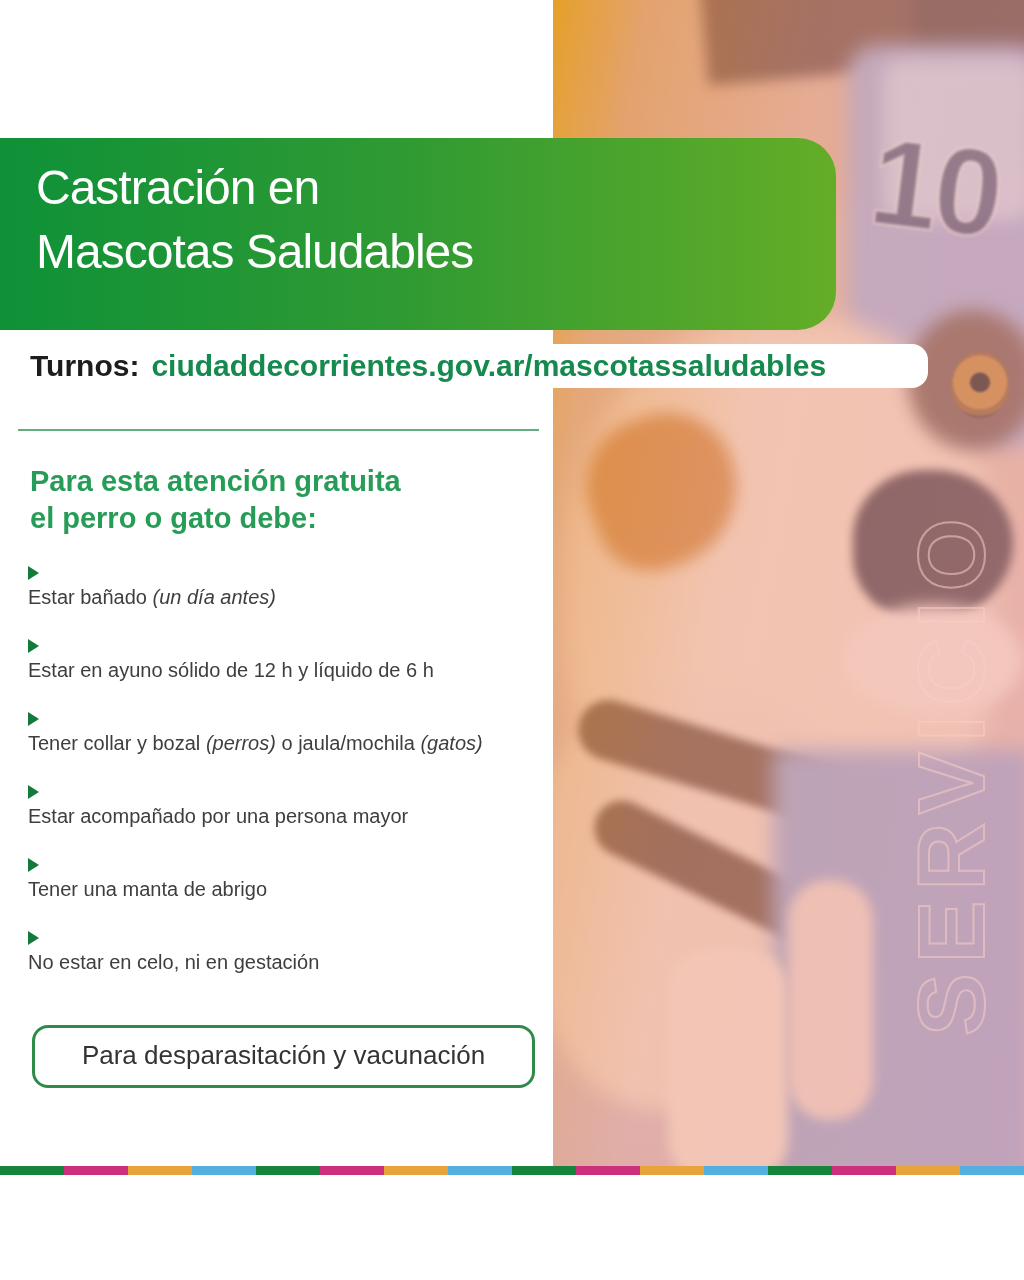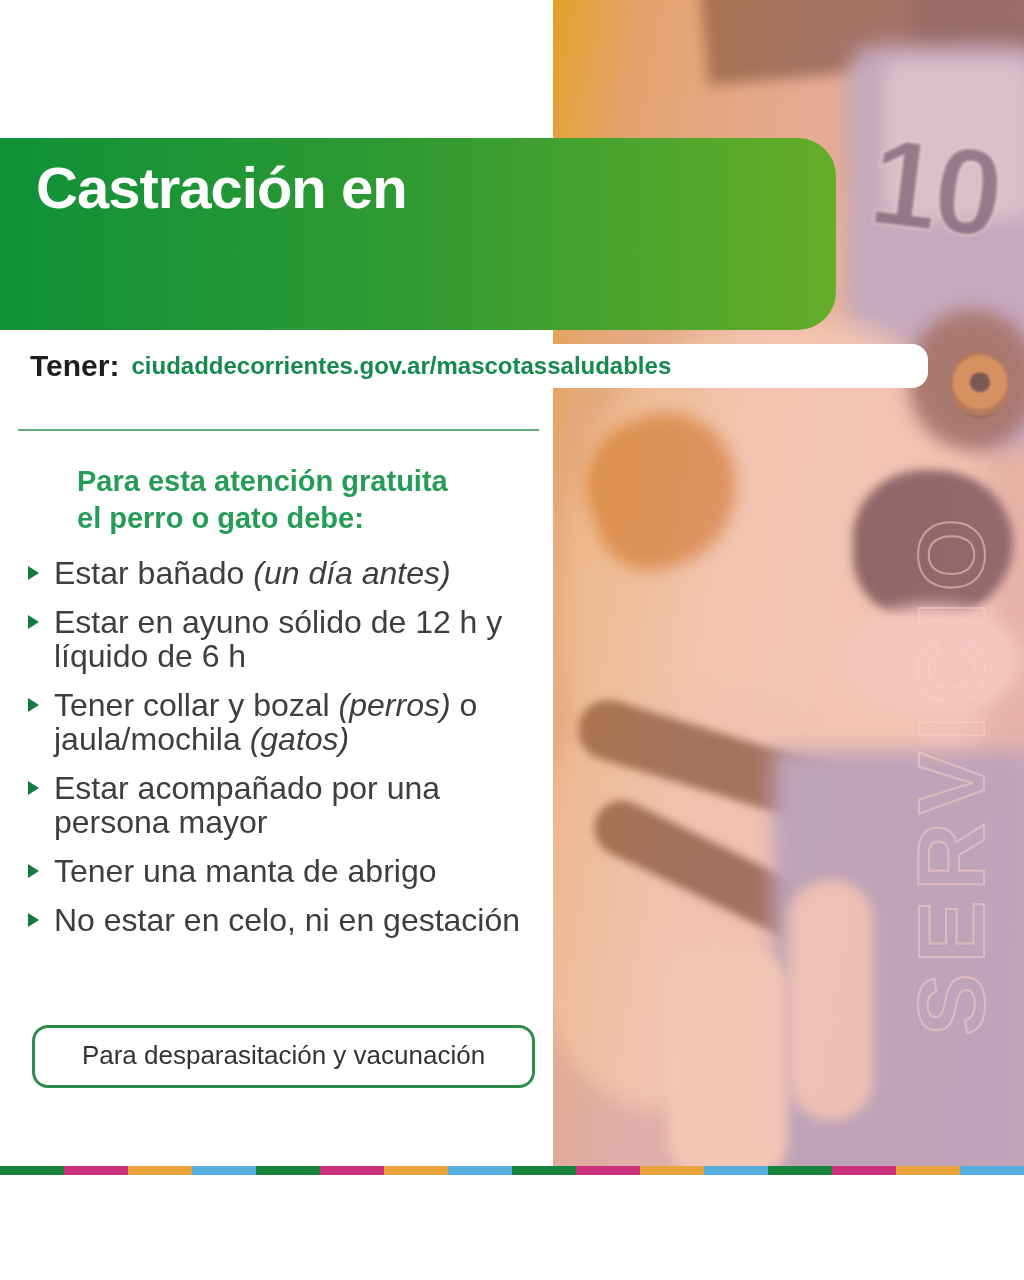--- a/index.html
+++ b/index.html
@@ -37,34 +37,34 @@
                  font-size:94px; font-weight:700; letter-spacing:10px;
                  color:transparent; -webkit-text-stroke:2px rgba(255,236,228,0.55); }
   .photo-overlay { position:absolute; inset:0;
                  background:linear-gradient(100deg, rgba(231,157,24,0.88) 0%, rgba(234,152,78,0.52) 14%,
                             rgba(242,168,148,0.42) 40%, rgba(242,166,168,0.46) 100%); }
 
   
   .banner { position:absolute; left:0; top:138px; width:836px; height:192px; z-index:3;
             background:linear-gradient(90deg,#0f9138 0%, #2f9a33 48%, #64ad27 100%);
             border-radius:0 38px 38px 0; padding:18px 0 0 36px; }
-  .banner .t-line { color:#ffffff; font-size:58px; font-weight:700; line-height:64px; letter-spacing:-1px; }
+  .banner .t-line { color:#ffffff; font-size:48px; font-weight:400; line-height:64px; letter-spacing:-1px; }
 
   
   .turnos { position:absolute; left:0; top:344px; width:928px; height:44px; z-index:3;
             background:#ffffff; border-radius:0 16px 16px 0; display:flex; align-items:center; padding-left:30px; }
   .turnos .label { font-size:30px; font-weight:700; color:#1d1d1b; margin-right:12px; }
-  .turnos .url   { font-size:24px; font-weight:700; color:#168a4e; }
+  .turnos .url   { font-size:30px; font-weight:700; color:#168a4e; }
 
   .divider { position:absolute; left:18px; top:429px; width:521px; height:2px; background:#63ad7d; z-index:3; }
 
   
-  .intro { position:absolute; left:30px; top:463px; z-index:3; color:#279c57; font-size:29px; font-weight:600; line-height:37px;margin-left:47px; }
+  .intro { position:absolute; left:30px; top:463px; z-index:3; color:#279c57; font-size:29px; font-weight:600; line-height:37px; }
   .reqs  { position:absolute; left:28px; top:556px; width:508px; z-index:3; list-style:none; }
-  .reqs li { display:flex; align-items:flex-start; margin-bottom:15px; font-size:32px; line-height:34px; color:#3e3e3e; }
+  .reqs li { display:flex; align-items:flex-start; margin-bottom:15px; font-size:20px; line-height:34px; color:#3e3e3e;flex-direction:column; }
   .reqs .tri { flex:0 0 auto; width:0; height:0; margin:10px 15px 0 0;
                border-left:11px solid #137a3c; border-top:7px solid transparent; border-bottom:7px solid transparent; }
   .reqs .it { font-style:italic; }
 
   .notice { position:absolute; left:32px; top:1025px; width:503px; z-index:3;
             border:3px solid #2e8b4a; border-radius:16px; padding:11px 8px 13px;
             text-align:center; font-size:26px; line-height:33px; color:#333333; background:#ffffff; }
   .notice b { font-weight:800; }
 
   
@@ -96,24 +96,25 @@
     <div class="shape ph-strap2"></div>
     <div class="shape ph-ground"></div>
     <div class="shape ph-leg1"></div>
     <div class="shape ph-leg2"></div>
     <div class="watermark">SERVICIO</div>
     <div class="photo-overlay"></div>
   </div>
 
   <div class="banner">
     <div class="t-line">Castración en</div>
+    <div class="t-line">Mascotas Saludables</div>
   </div>
 
   <div class="turnos">
-    <span class="label">Tener:</span>
+    <span class="label">Turnos:</span>
     <span class="url">ciudaddecorrientes.gov.ar/mascotassaludables</span>
   </div>
 
   <div class="divider"></div>
 
   <div class="intro">
     <div>Para esta atención gratuita</div>
     <div>el perro o gato debe:</div>
   </div>
 

